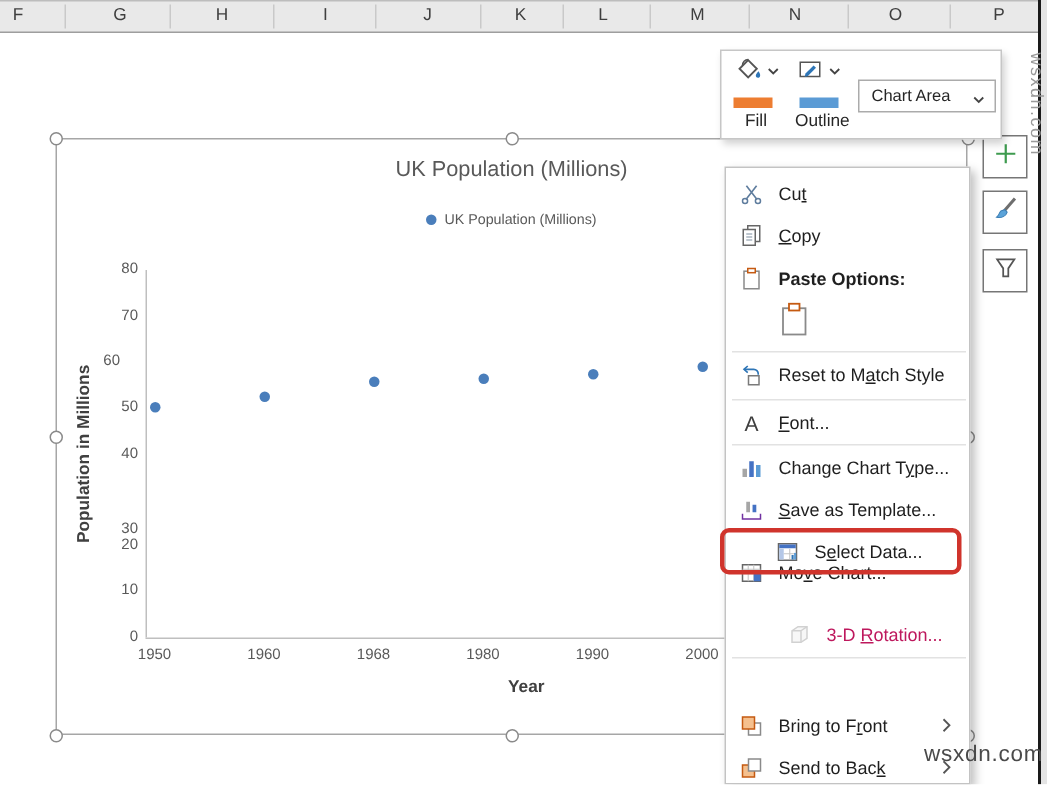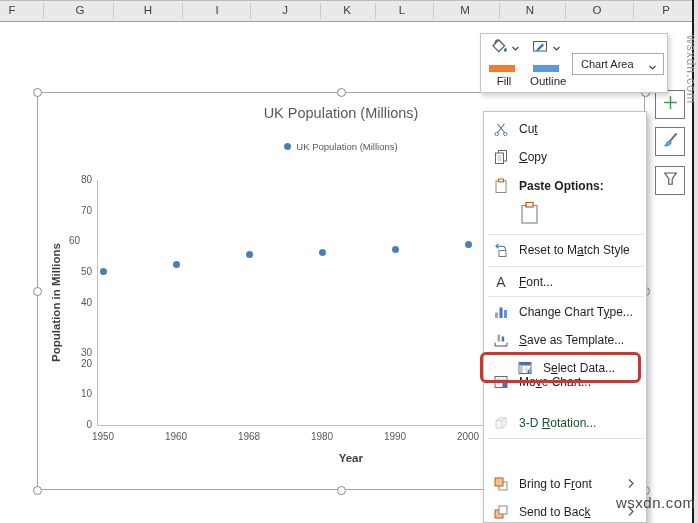--- a/index.html
+++ b/index.html
@@ -33,21 +33,21 @@
   .mtb-label{position:absolute;top:37px;width:100%;text-align:center;font-size:11.5px;color:#262626;}
   #combo{position:absolute;left:91px;top:19px;width:92px;height:22px;border:1px solid #ABABAB;background:#fff;box-sizing:border-box;font-size:11px;color:#262626;display:flex;align-items:center;padding-left:8px;}
   #combo .cchev{position:absolute;right:6px;top:7px;}
   
   #contextmenu{left:483px;top:111px;width:164px;height:412px;background:#fff;border:1px solid #C3C3C3;box-sizing:border-box;box-shadow:3px 3px 6px rgba(0,0,0,.25);z-index:6;}
   .menu-item{position:absolute;left:1px;width:160px;height:28px;display:flex;align-items:center;font-size:12px;color:#1f1f1f;}
   .menu-item .mi-icon{width:20px;margin-left:6px;display:flex;justify-content:center;}
   .menu-item .mi-text{margin-left:8px;white-space:nowrap;}
   .menu-item .key{text-decoration:underline;}
   .menu-item.bold .mi-text{font-weight:bold;}
-  .menu-item.disabled{color:#14532d;}
+  .menu-item.disabled{color:#be185d;padding-left:32px;}
   .menu-item.disabled .mi-icon{filter:grayscale(1) opacity(.55);}
   .mi-chev{position:absolute;right:10px;top:8px;}
   .menu-sep{position:absolute;left:4px;width:156px;height:1px;background:#E2E2E2;}
   .paste-swatch{position:absolute;left:33px;width:26px;height:26px;display:flex;align-items:center;justify-content:center;}
   #redbox{left:480px;top:352px;width:161px;height:31px;border:3px solid #D0342C;border-radius:6px;box-sizing:border-box;z-index:7;background:transparent;}
   
   #wm-bottom{left:616px;top:494px;font-size:15px;color:#4a4a4a;z-index:9;letter-spacing:0.5px;}
   #wm-side{left:684px;top:35px;writing-mode:vertical-rl;font-size:12px;color:#9a9a9a;z-index:9;letter-spacing:1px;}
   #rightline{left:692px;top:0;width:2px;height:523px;background:#1a1a1a;z-index:8;}
   #rightstrip{left:694px;top:0;width:4px;height:523px;background:#E4E4E4;z-index:8;}

